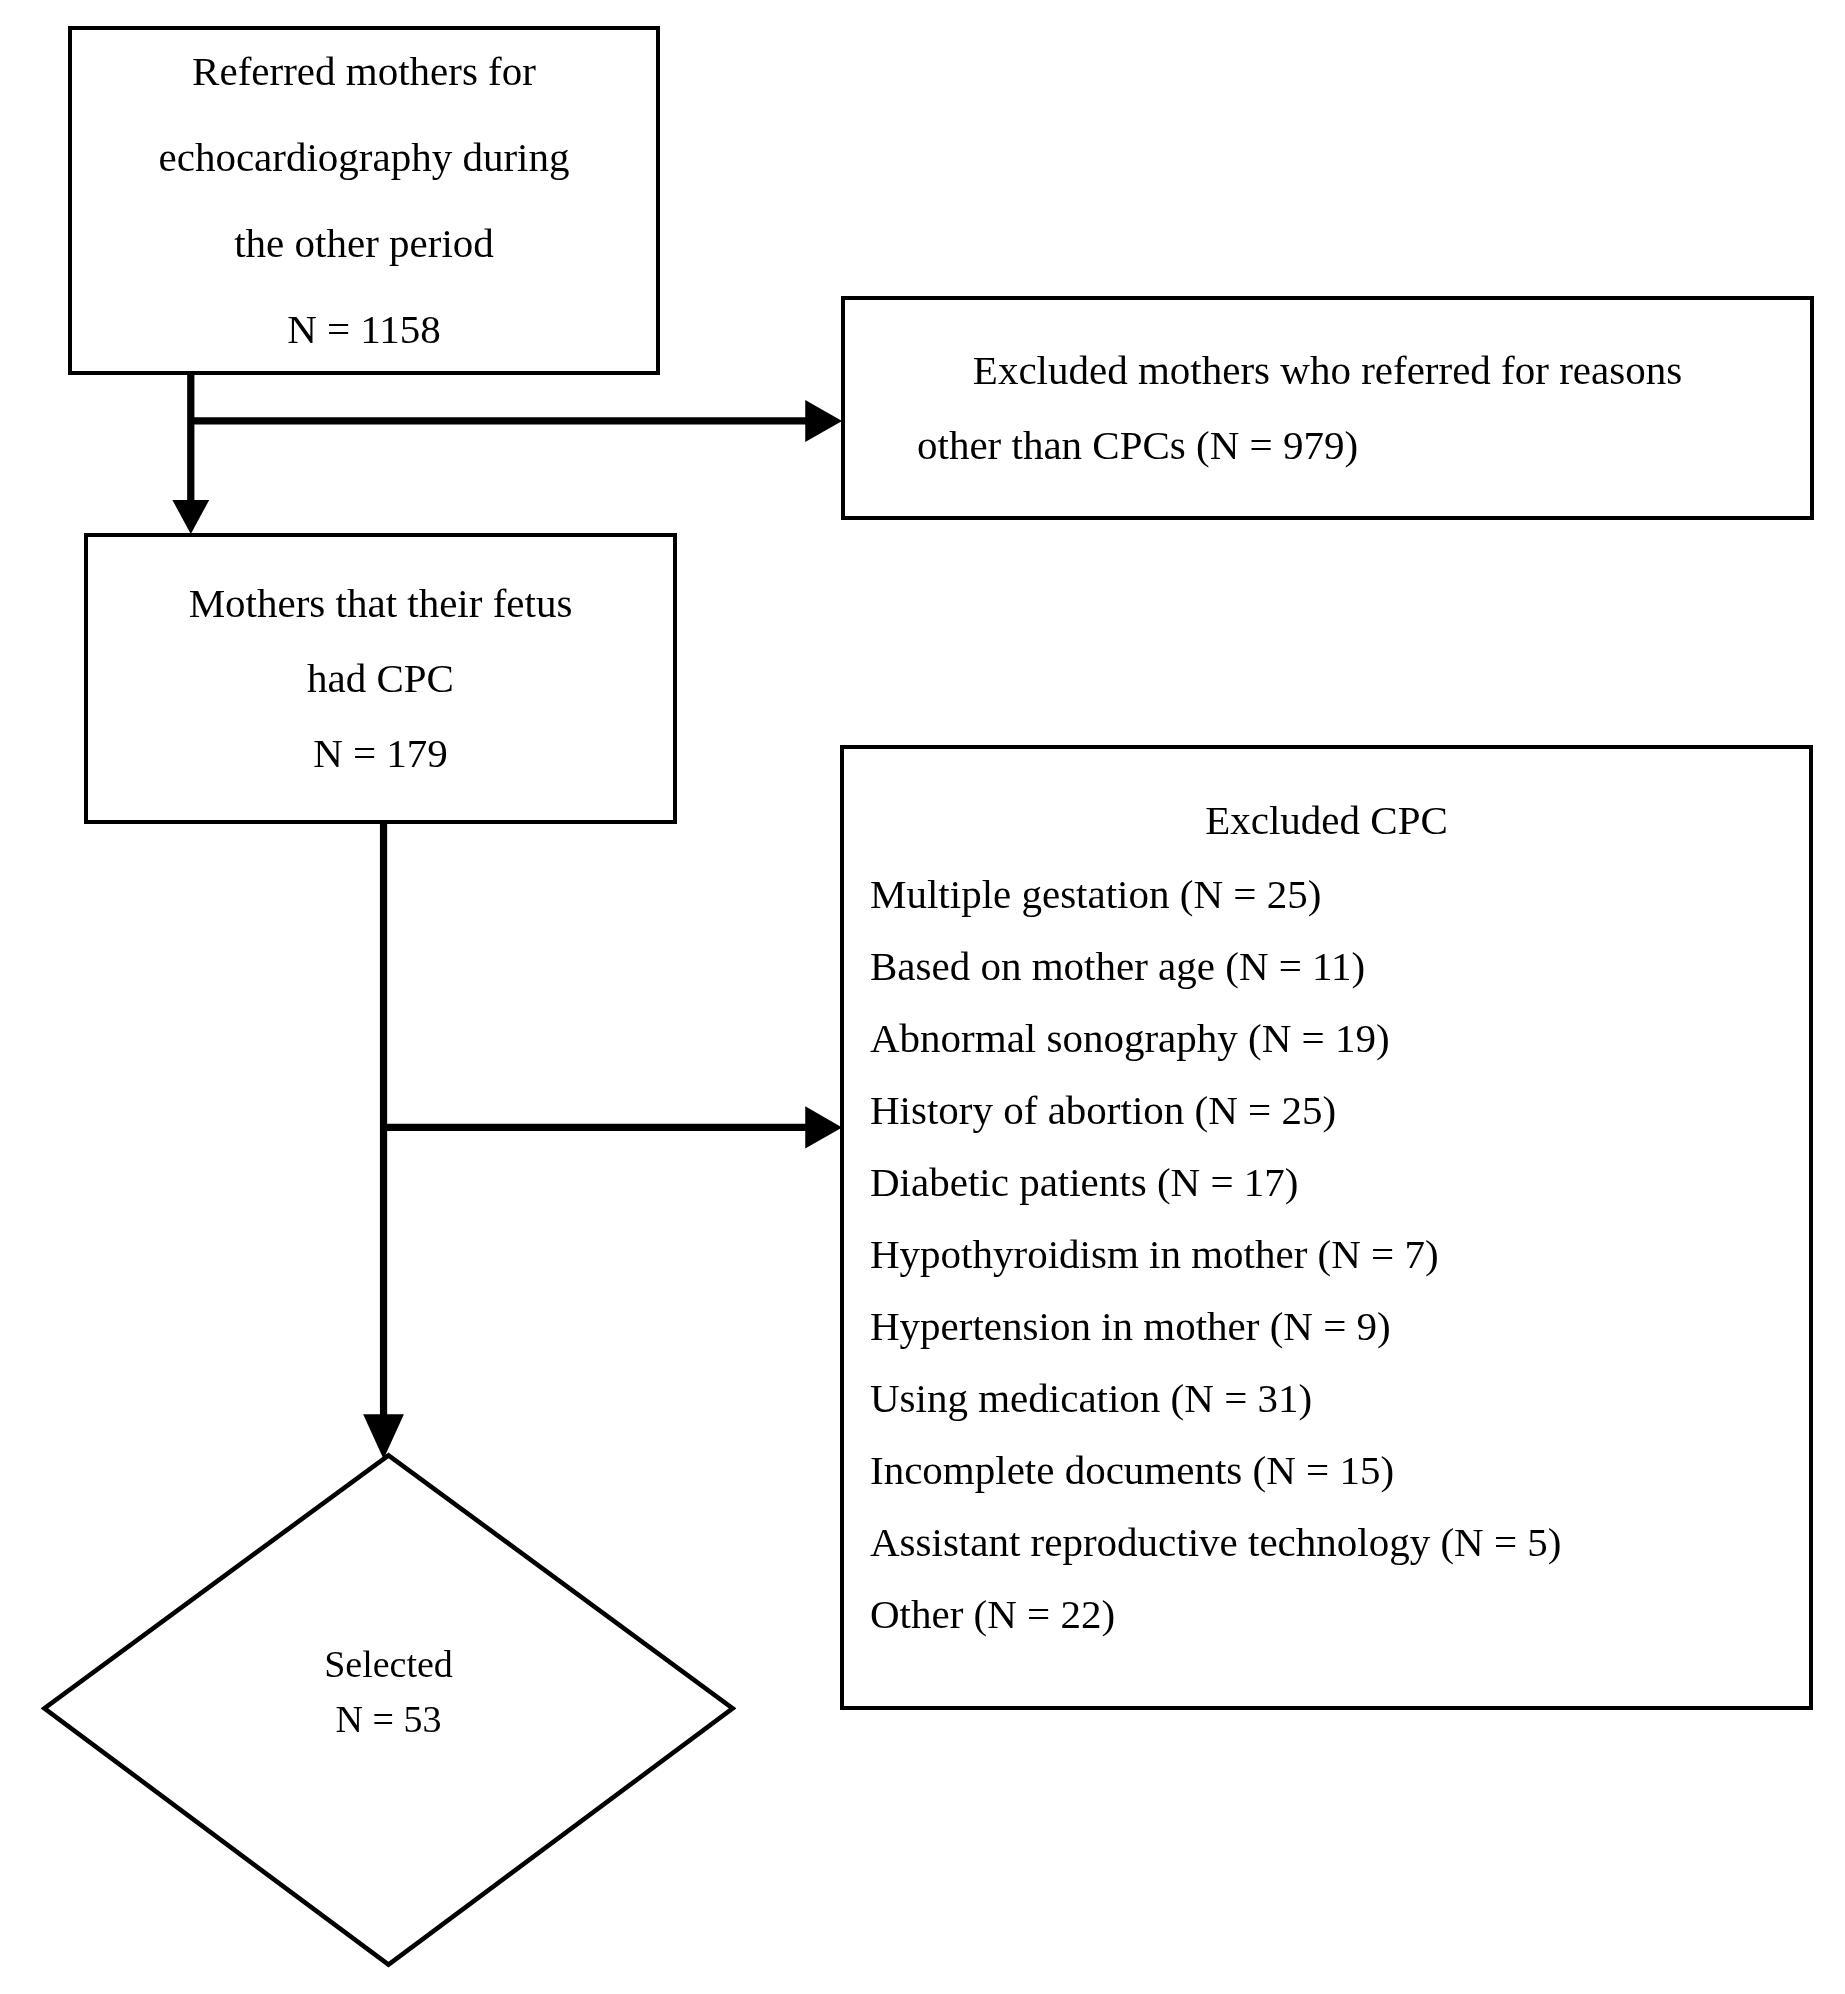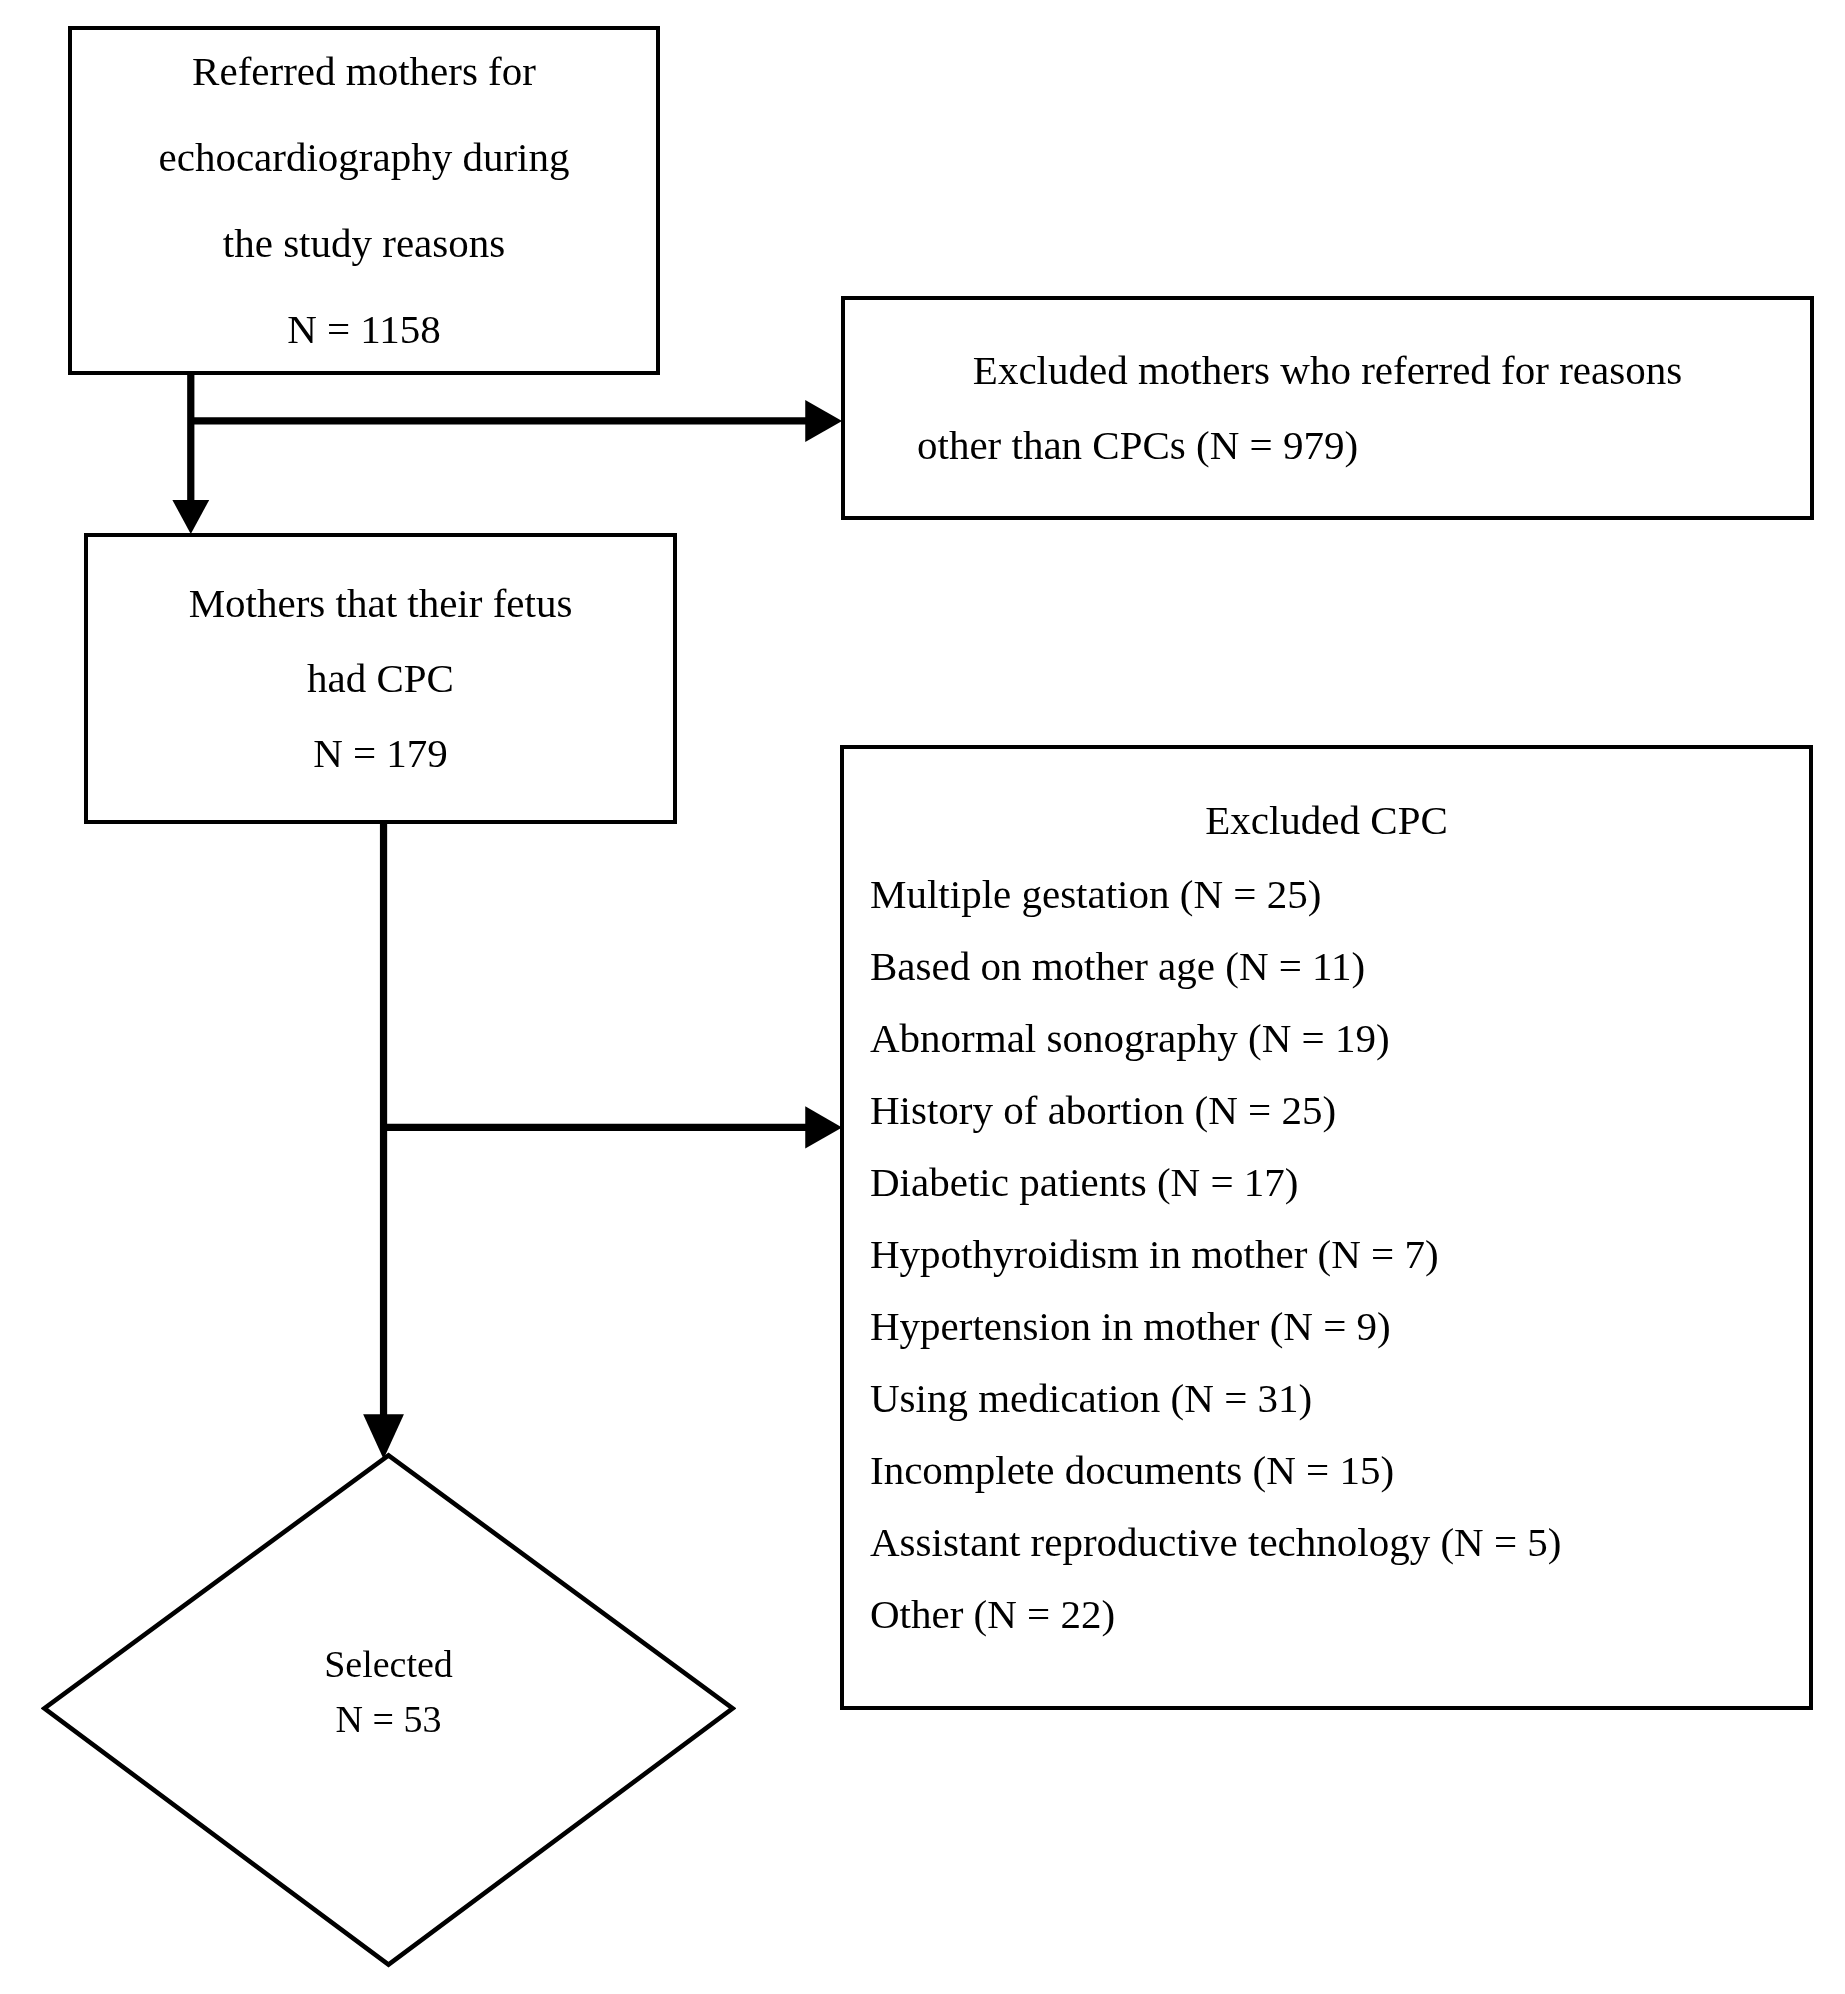--- a/index.html
+++ b/index.html
@@ -176,21 +176,21 @@
 
     <g>
       <line x1="583" y1="1714" x2="1232" y2="1714" stroke="#000000" stroke-width="11"></line>
       <polygon points="1224,1682 1280,1714 1224,1746" fill="#000000"></polygon>
     </g>
   </svg>
 
   <div class="node-box" id="box-referred">
     <div class="line">Referred mothers for</div>
     <div class="line">echocardiography during</div>
-    <div class="line">the study reasons</div>
+    <div class="line">the other period</div>
     <div class="line">N = 1158</div>
   </div>
 
   <div class="node-box" id="box-excluded-mothers">
     <div class="line hdr">Excluded mothers who referred for reasons</div>
     <div class="line sub">other than CPCs (N = 979)</div>
   </div>
 
   <div class="node-box" id="box-cpc">
     <div class="line">Mothers that their fetus</div>

